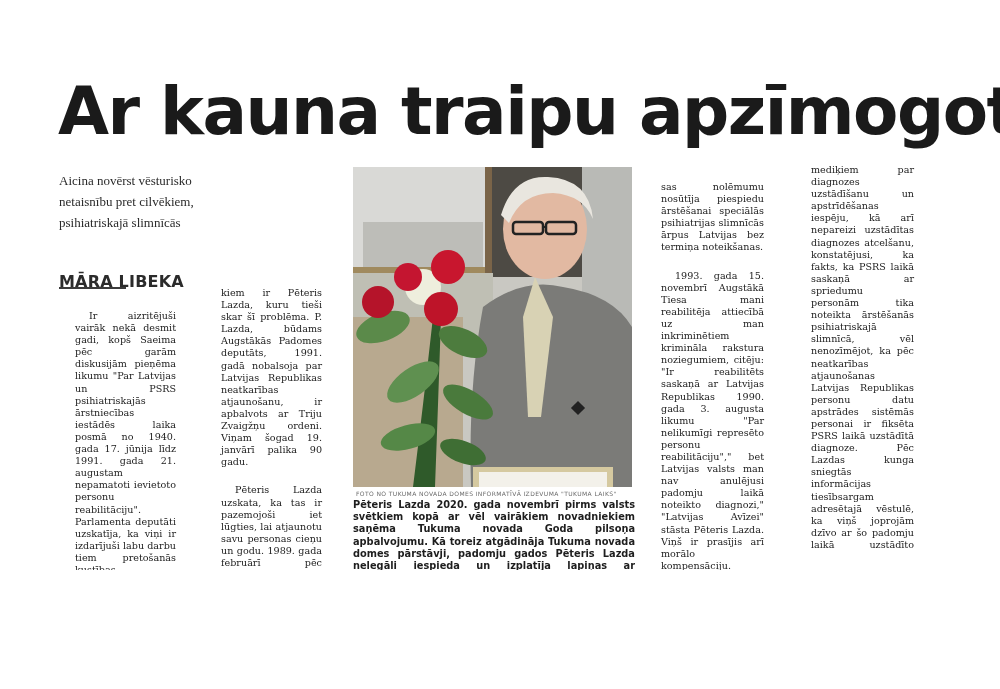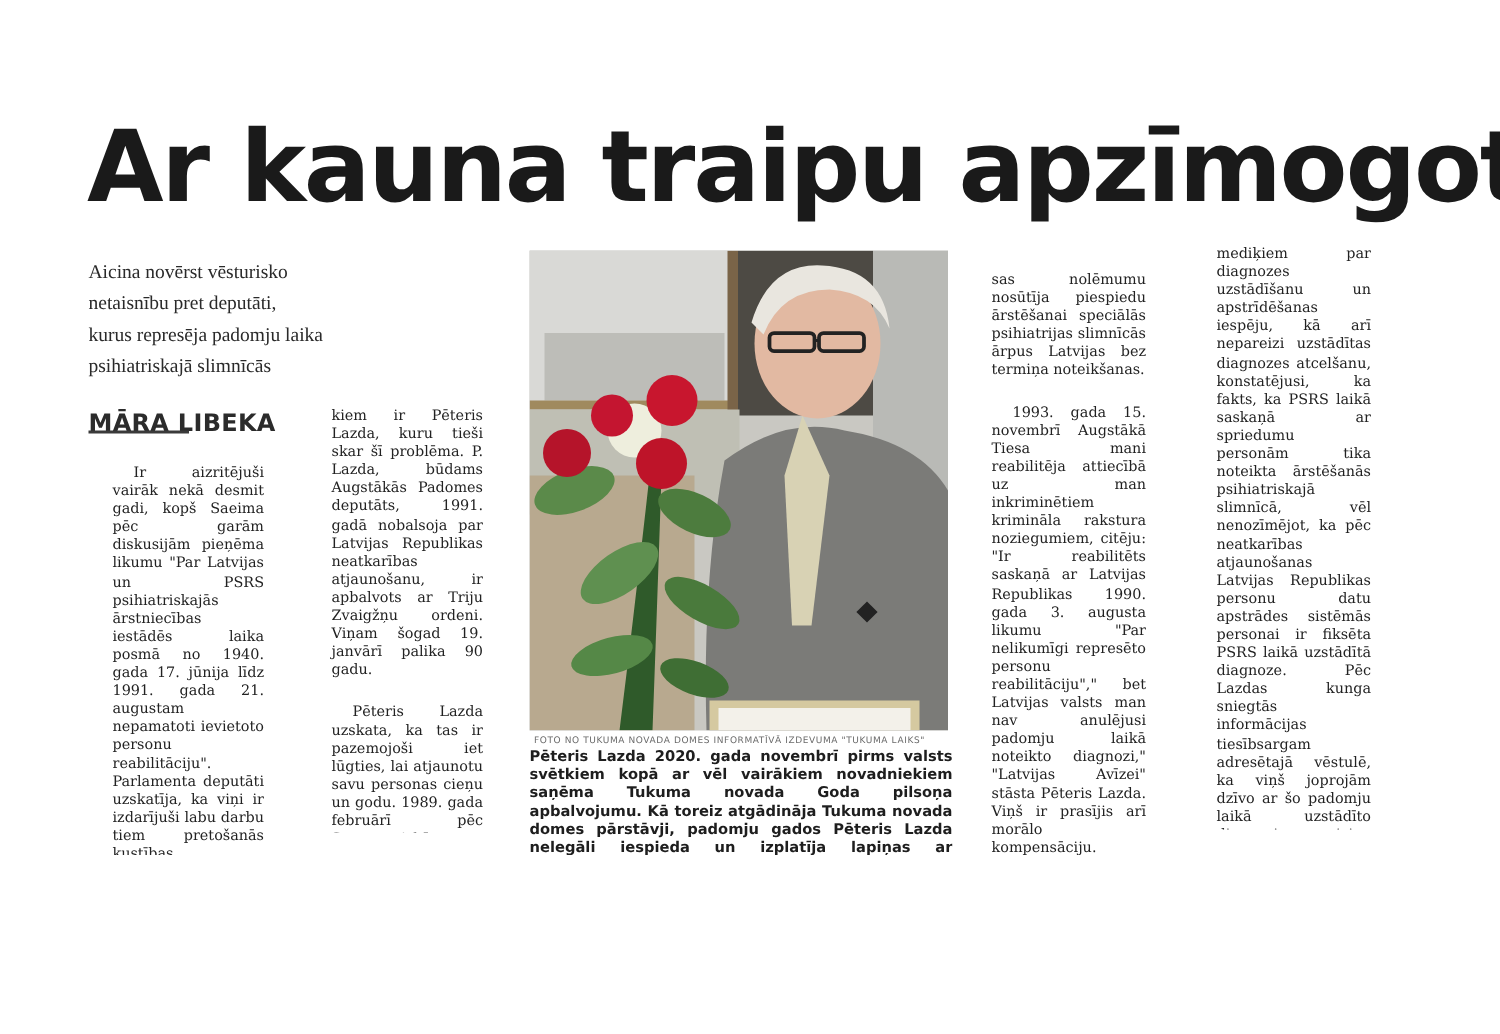--- a/index.html
+++ b/index.html
@@ -6,37 +6,36 @@
   body { width:1000px; height:689px; position:relative; overflow:hidden; font-family:"DejaVu Serif", serif; color:#1e1e1e; }
   .headline { position:absolute; left:58px; top:74px; width:890px; font-family:"DejaVu Sans", sans-serif; font-weight:bold; font-size:66px; line-height:76px; letter-spacing:-1.5px; color:#1a1a1a; white-space:nowrap; }
   .deck { position:absolute; left:59px; top:170px; width:280px; font-family:Liberation Serif, serif; font-size:13px; line-height:21px; color:#2a2a2a; }
   .deck div { white-space:nowrap; }
   .byline { position:absolute; left:59px; top:272px; font-family:"DejaVu Sans", sans-serif; font-weight:bold; font-size:16px; letter-spacing:0.2px; color:#2b2b2b; }
   .byline-rule { position:absolute; left:59px; top:287px; width:67px; height:2px; background:#3a3a3a; }
   .col { position:absolute; font-size:9.6px; line-height:12.1px; text-align:justify; color:#222; overflow:hidden; }
   .col p { margin:16px; }
   .col p.ind { text-indent:14px; }
   .col1 { left:59px; top:294px; width:133px; height:276px; }
-  .col2 { left:205px; top:256px; width:133px; height:299px; }
+  .col2 { left:205px; top:271px; width:133px; height:299px; }
   .col3 { left:645px; top:165px; width:135px; height:405px; }
   .col4 { left:795px; top:148px; width:135px; height:405px; }
   .subhead { font-family:"DejaVu Sans", sans-serif; font-weight:bold; font-size:11px; line-height:13px; color:#1a1a1a; margin:9px 0 1px 0; text-align:left; }
   .photo { position:absolute; left:353px; top:167px; width:279px; height:320px; overflow:hidden; background:#cfcfcb; }
   .credit { position:absolute; left:356px; top:490px; width:278px; font-family:"DejaVu Sans", sans-serif; font-size:6px; letter-spacing:0.4px; color:#6a6a6a; white-space:nowrap; }
   .caption { position:absolute; left:353px; top:499px; width:282px; height:71px; overflow:hidden; font-family:"DejaVu Sans", sans-serif; font-weight:bold; font-size:9.8px; line-height:12.2px; color:#1e1e1e; text-align:justify; }
 </style>
 </head>
 <body>
 
 <div class="headline">Ar kauna traipu apzīmogotie</div>
 
 <div class="deck">
   <div>Aicina novērst vēsturisko</div>
-  <div>netaisnību pret deputāti,</div>
-  <div>kurus represēja padomju laika</div>
+  <div>netaisnību pret cilvēkiem,</div>
   <div>psihiatriskajā slimnīcās</div>
 </div>
 
 <div class="byline">MĀRA LIBEKA</div>
 <div class="byline-rule"></div>
 
 <div class="col col1">
   <p class="ind">Ir aizritējuši vairāk nekā desmit gadi, kopš Saeima pēc garām diskusijām pieņēma likumu "Par Latvijas un PSRS psihiatriskajās ārstniecības iestādēs laika posmā no 1940. gada 17. jūnija līdz 1991. gada 21. augustam nepamatoti ievietoto personu reabilitāciju". Parlamenta deputāti uzskatīja, ka viņi ir izdarījuši labu darbu tiem pretošanās kustības dalībniekiem, disidentiem, cilvēktiesību aizstāvjiem, kuriem ar padomju tiesas lēmumu par viņu politiskajiem uzskatiem tika uzstādīta diagnoze šizofrēnija un kurus represēja, turot medikamentu atkarībā un izolācijā psihiatriskajās slimnīcās. Likums paredz – ja šāda piespiedu ārstēšana</p>
 </div>
 

